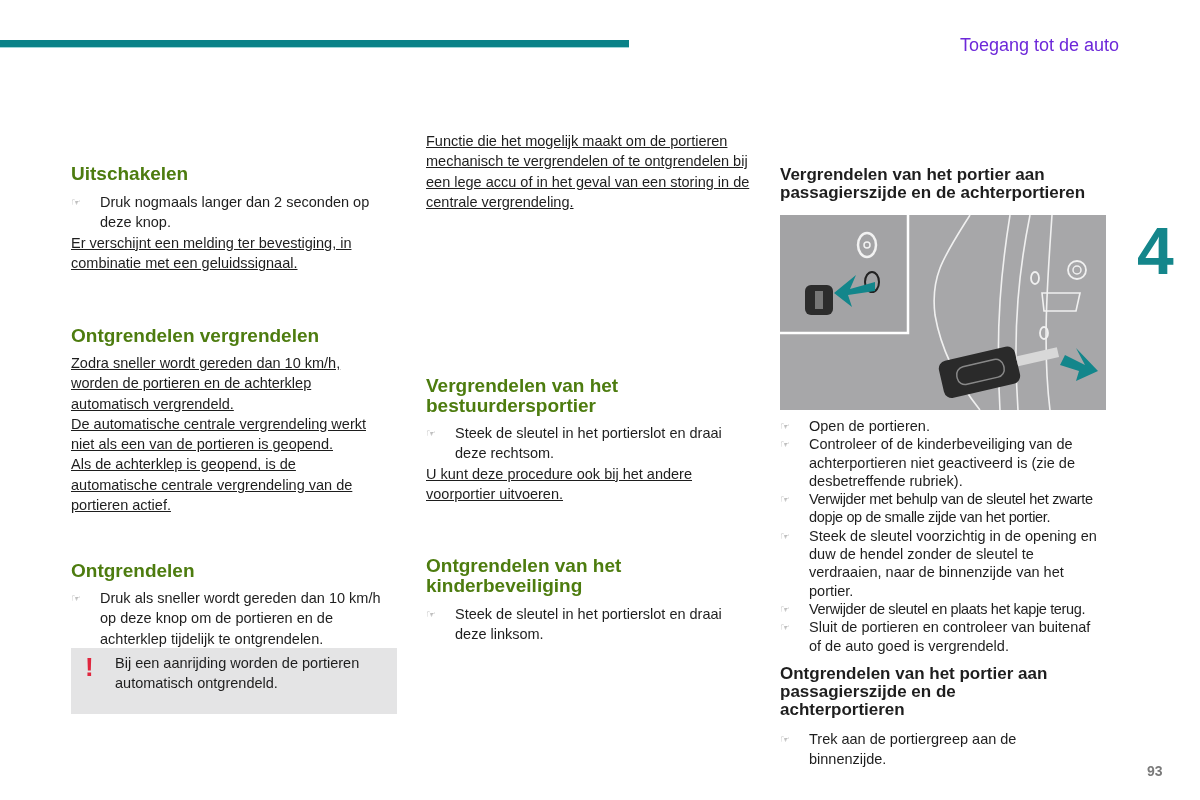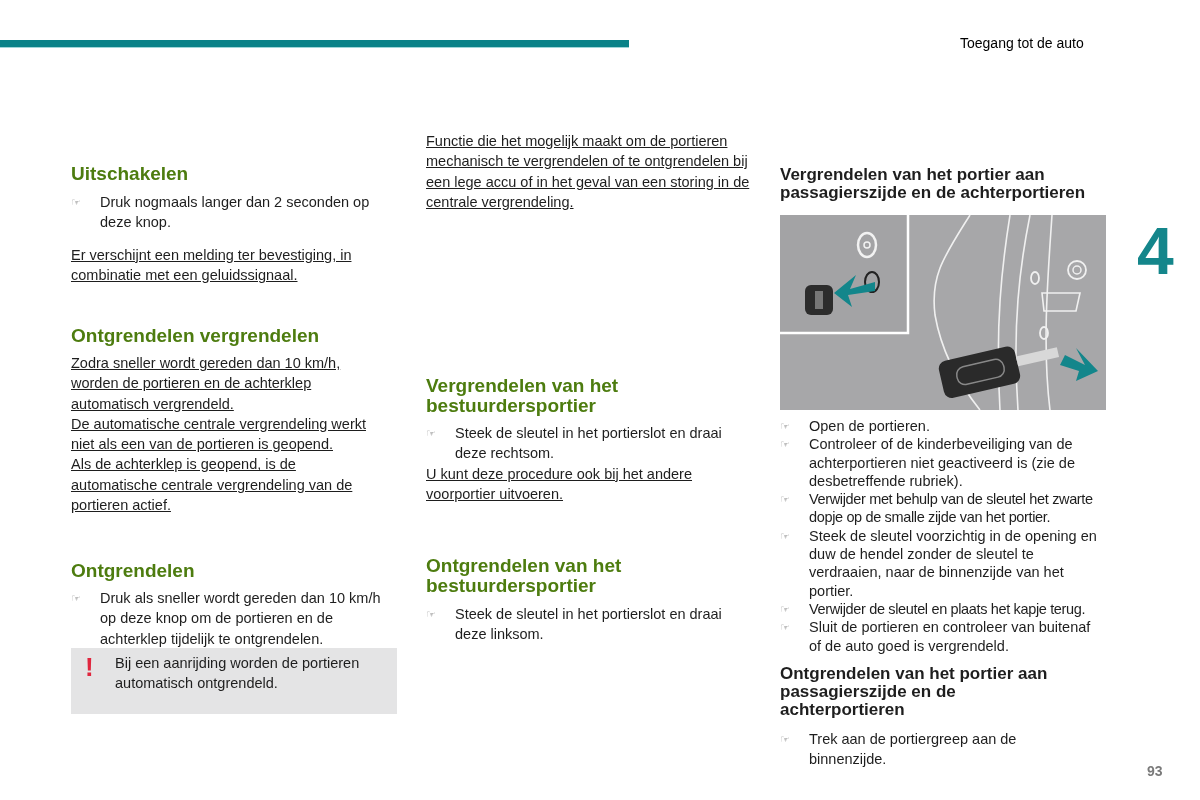--- a/index.html
+++ b/index.html
@@ -3,21 +3,21 @@
 <meta charset="utf-8">
 <style>
   html, body { margin: 0; padding: 0; }
   body {
     width: 1200px; height: 800px; position: relative; overflow: hidden;
     background: #ffffff; color: #1e1e1e;
     font-family: "Liberation Sans", sans-serif;
   }
   .top-bar { position: absolute; left: 0; top: 40px; width: 629px; height: 7px; background: #0a8288; }
   .top-bar-line { position: absolute; left: 0; top: 47px; width: 629px; height: 1px; background: #9fd6d8; }
-  .running-head { position: absolute; left: 960px; top: 35px; font-size: 14px; color: #000000; }
+  .running-head { position: absolute; left: 960px; top: 35px; font-size: 18px; color: #6d28d9; }
   .chapter-num { position: absolute; left: 1137px; top: 218px; font-size: 66px; font-weight: bold; color: #14868b; line-height: 1; }
   .page-num { position: absolute; left: 1147px; top: 763px; font-size: 14px; font-weight: bold; color: #7a7a7a; }
 
   .block { position: absolute; }
   h2 { margin: 0; font-size: 19px; font-weight: bold; line-height: 20px; color: #4d7c0f; }
   h1 { margin: 0; font-size: 24px; font-weight: bold; line-height: 28px; color: #1e1e1e; }
   h3 { margin: 0; font-size: 17px; font-weight: bold; line-height: 18px; color: #1e1e1e; }
   p { margin: 0; font-size: 14.5px; line-height: 20.3px; text-decoration: underline; }
   ul { list-style: none; margin: 0; padding: 0; }
   li { position: relative; padding-left: 29px; font-size: 14.5px; line-height: 20.3px; }
@@ -38,21 +38,21 @@
 <div class="top-bar-line"></div>
 <div class="running-head">Toegang tot de auto</div>
 <div class="chapter-num">4</div>
 <div class="page-num">93</div>
 
 <div class="block" style="left:71px; top:164px; width:330px;">
   <h2>Uitschakelen</h2>
   <ul style="margin-top:8px;">
     <li><span class="hand">☞</span><span>Druk nogmaals langer dan 2 seconden op deze knop.</span></li>
   </ul>
-  <p style="margin-top:12px; width:310px;">Er verschijnt een melding ter bevestiging, in combinatie met een geluidssignaal.</p>
+  <p style="margin-top:0; width:310px;">Er verschijnt een melding ter bevestiging, in combinatie met een geluidssignaal.</p>
 </div>
 
 <div class="block" style="left:71px; top:326px; width:310px;">
   <h2>Ontgrendelen vergrendelen</h2>
   <p style="margin-top:7px;">Zodra sneller wordt gereden dan 10 km/h, worden de portieren en de achterklep automatisch vergrendeld.</p>
   <p>De automatische centrale vergrendeling werkt niet als een van de portieren is geopend.</p>
   <p>Als de achterklep is geopend, is de automatische centrale vergrendeling van de portieren actief.</p>
 </div>
 
 <div class="block" style="left:71px; top:521px; width:325px;margin-top:40px;">
@@ -76,21 +76,21 @@
 
 <div class="block" style="left:426px; top:376px; width:330px;">
   <h2 style="width:240px;">Vergrendelen van het bestuurdersportier</h2>
   <ul style="margin-top:7px;">
     <li><span class="hand">☞</span><span>Steek de sleutel in het portierslot en draai deze rechtsom.</span></li>
   </ul>
   <p style="width:300px;">U kunt deze procedure ook bij het andere voorportier uitvoeren.</p>
 </div>
 
 <div class="block" style="left:426px; top:556px; width:330px;">
-  <h2 style="width:240px;">Ontgrendelen van het bestuurdersportier</h2>
+  <h2 style="width:240px;">Ontgrendelen van het kinderbeveiliging</h2>
   <ul style="margin-top:8px;">
     <li><span class="hand">☞</span><span>Steek de sleutel in het portierslot en draai deze linksom.</span></li>
   </ul>
 </div>
 
 <div class="block" style="left:780px; top:166px; width:340px;">
   <h3>Vergrendelen van het portier aan passagierszijde en de achterportieren</h3>
 </div>
 
 <div class="illustration">

